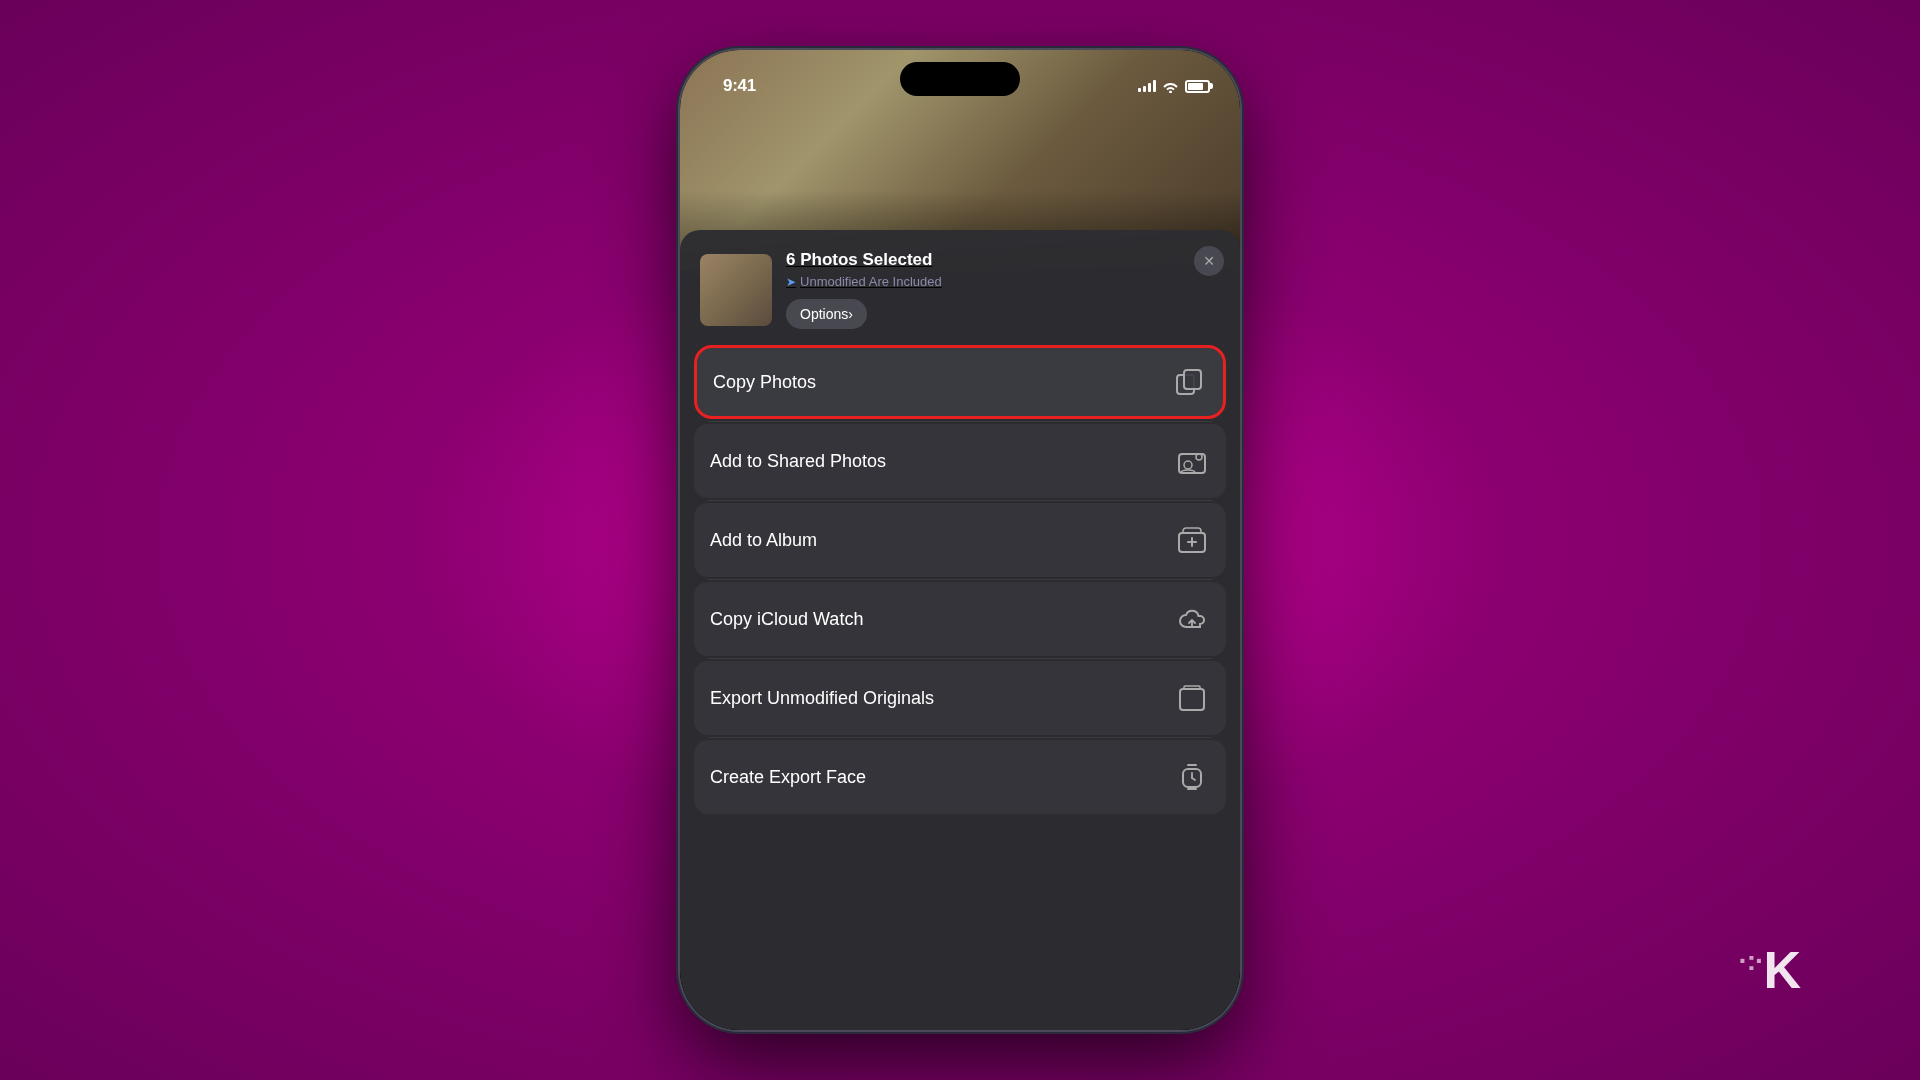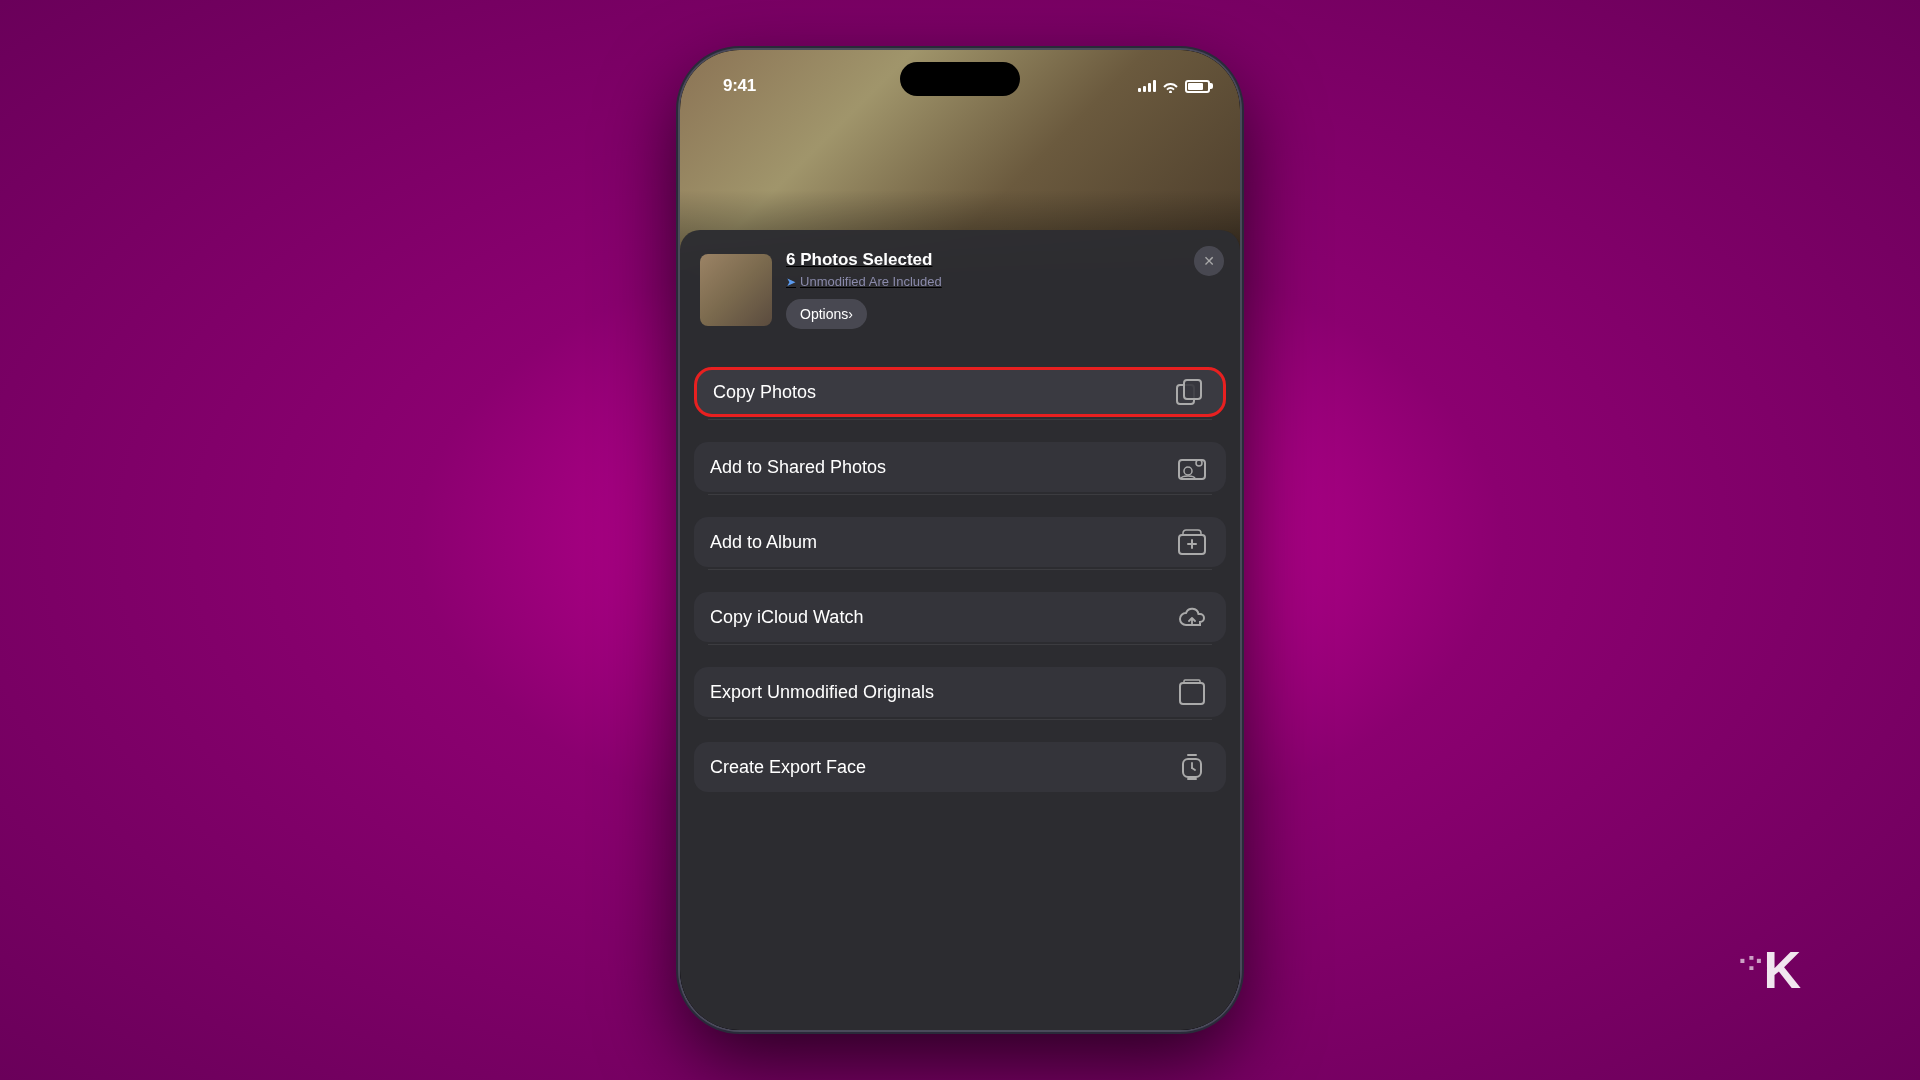--- a/index.html
+++ b/index.html
@@ -269,25 +269,24 @@
     
     .action-list {
       padding: 0 14px;
     }
 
     .action-item {
       display: flex;
       align-items: center;
       justify-content: space-between;
       padding: 0 16px;
-      height: 50px;
+      height: 74px;
       border-radius: 14px;
       margin-bottom: 2px;
       cursor: pointer;
-      margin-top: 22px;
     }
 
     .action-item.highlighted {
       background: rgba(60, 60, 68, 0.9);
       border: 3px solid #e82020;
       border-radius: 18px;
     }
 
     .action-item.normal {
       background: rgba(55, 55, 62, 0.7);

